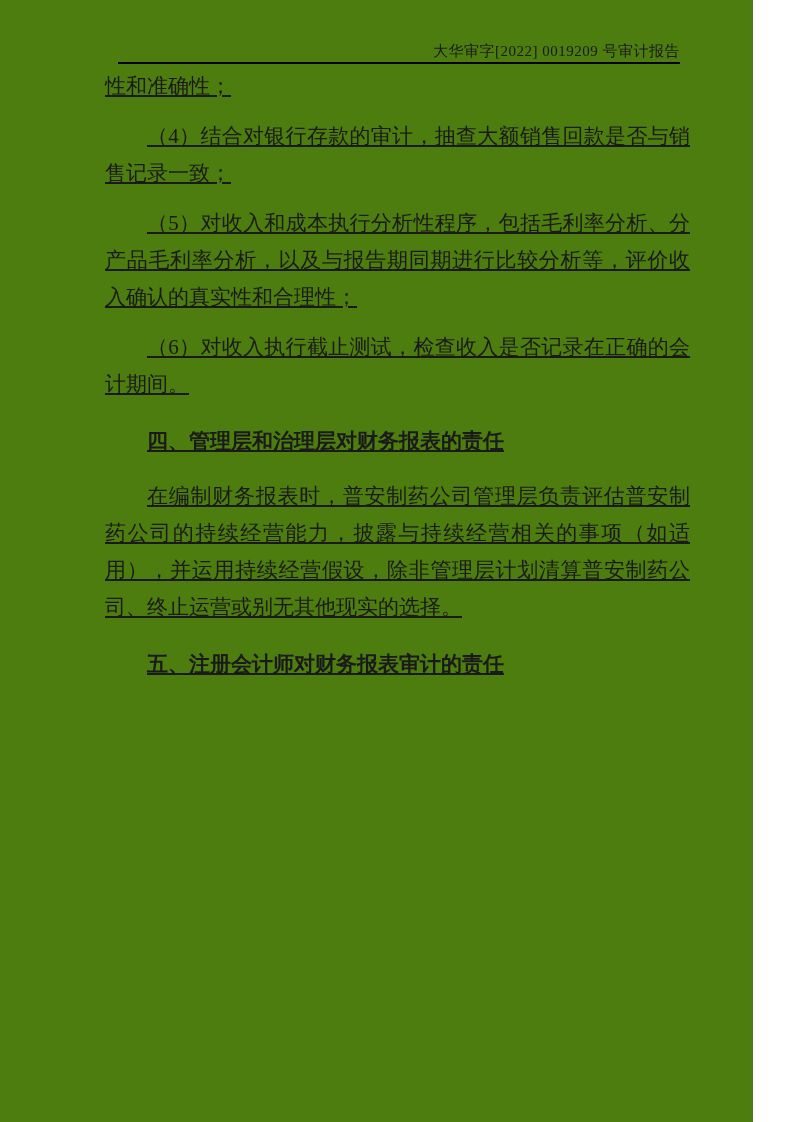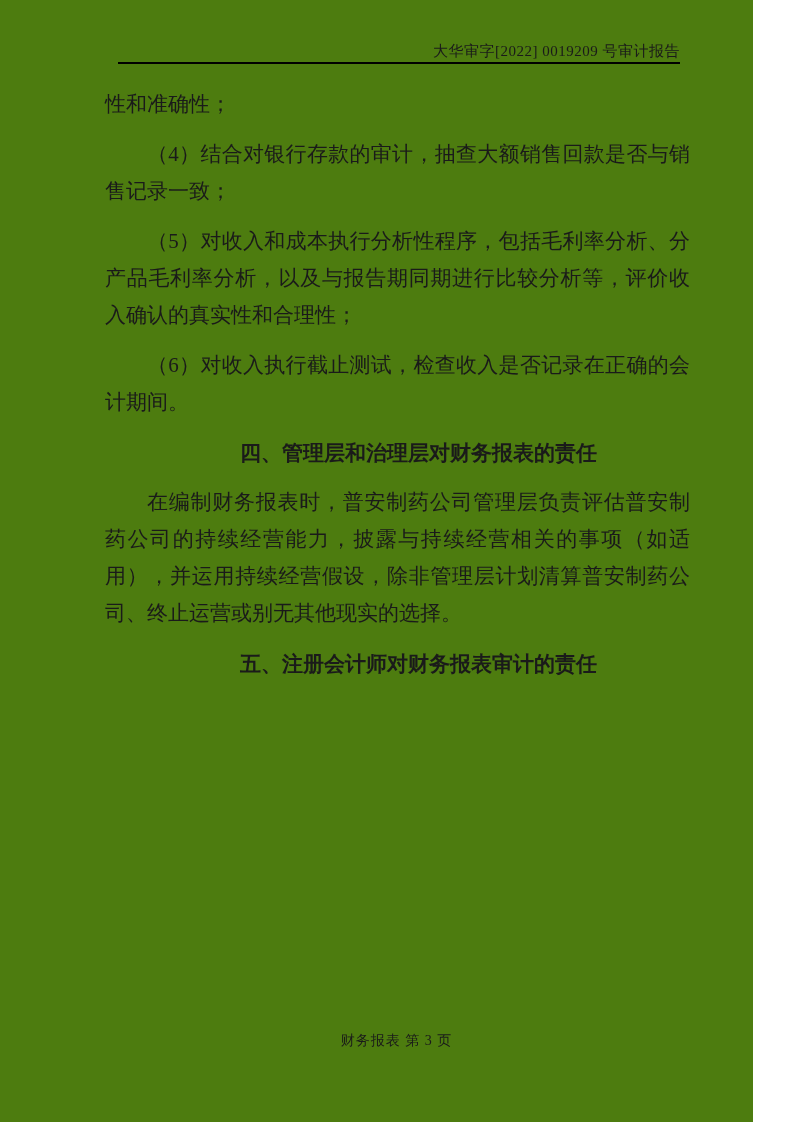--- a/index.html
+++ b/index.html
@@ -30,44 +30,45 @@
   .header-rule {
     position: absolute;
     top: 62px;
     left: 118px;
     width: 562px;
     height: 2px;
     background: #000000;
   }
   .doc-body {
     position: absolute;
-    top: 86px;
+    top: 68px;
     left: 105px;
     width: 585px;
     font-size: 21px;
     line-height: 37px;
     text-align: justify;
+    text-decoration: underline;
   }
   .doc-body p {
     margin: 0;
     padding: 0;
   }
   .doc-body p.body {
     text-indent: 2em;
     margin-top: 13px;
   }
   .doc-body p.continuation {
     text-indent: 0;
   }
   .doc-body p.heading {
     text-indent: 2em;
     font-weight: bold;
     font-family: "Liberation Sans", sans-serif;
-    margin: 13px 0;
-    text-align: center;
+    margin: 19px 0;
+    text-align: left;
   }
   .page-footer {
     position: absolute;
     top: 1032px;
     left: 0;
     width: 793px;
     text-align: center;
     font-size: 14px;
     letter-spacing: 1px;
     color: #1a1a1a;
@@ -88,17 +89,14 @@
 
   <p class="continuation">性和准确性；</p>
       <p class="body">（4）结合对银行存款的审计，抽查大额销售回款是否与销售记录一致；</p>
       <p class="body">（5）对收入和成本执行分析性程序，包括毛利率分析、分产品毛利率分析，以及与报告期同期进行比较分析等，评价收入确认的真实性和合理性；</p>
       <p class="body">（6）对收入执行截止测试，检查收入是否记录在正确的会计期间。</p>
       <p class="heading">四、管理层和治理层对财务报表的责任</p>
       <p class="body">在编制财务报表时，普安制药公司管理层负责评估普安制药公司的持续经营能力，披露与持续经营相关的事项（如适用），并运用持续经营假设，除非管理层计划清算普安制药公司、终止运营或别无其他现实的选择。</p>
       <p class="heading">五、注册会计师对财务报表审计的责任</p>
     </div>
 
-  <div class="page-footer">
-    <span>财务报表 第 3 页</span>
-  </div>
 
 </div>
 
 </body></html>

